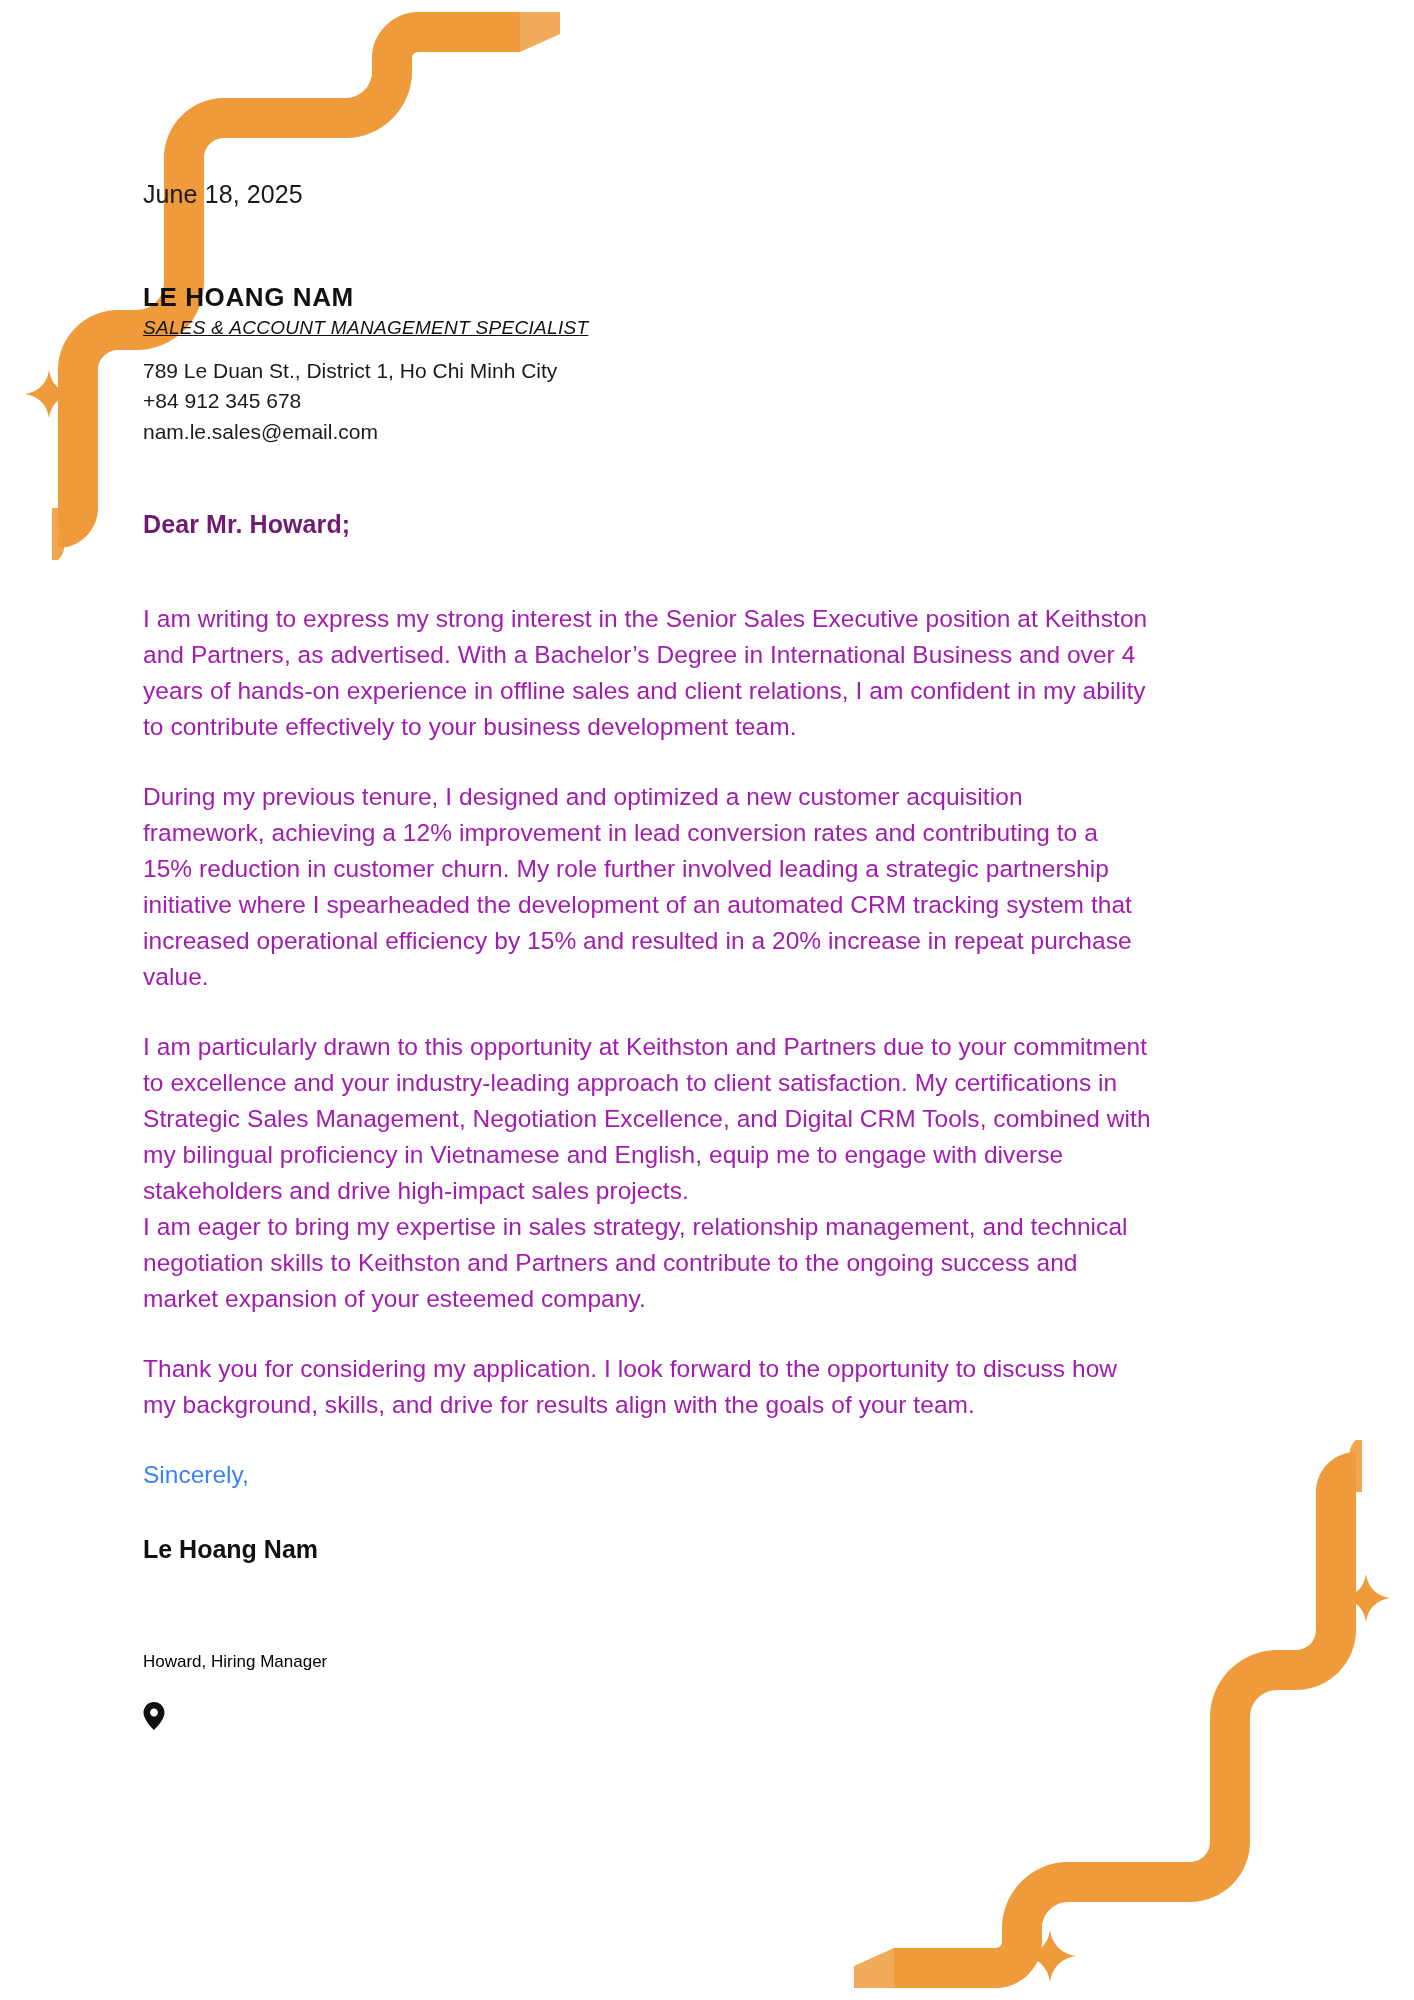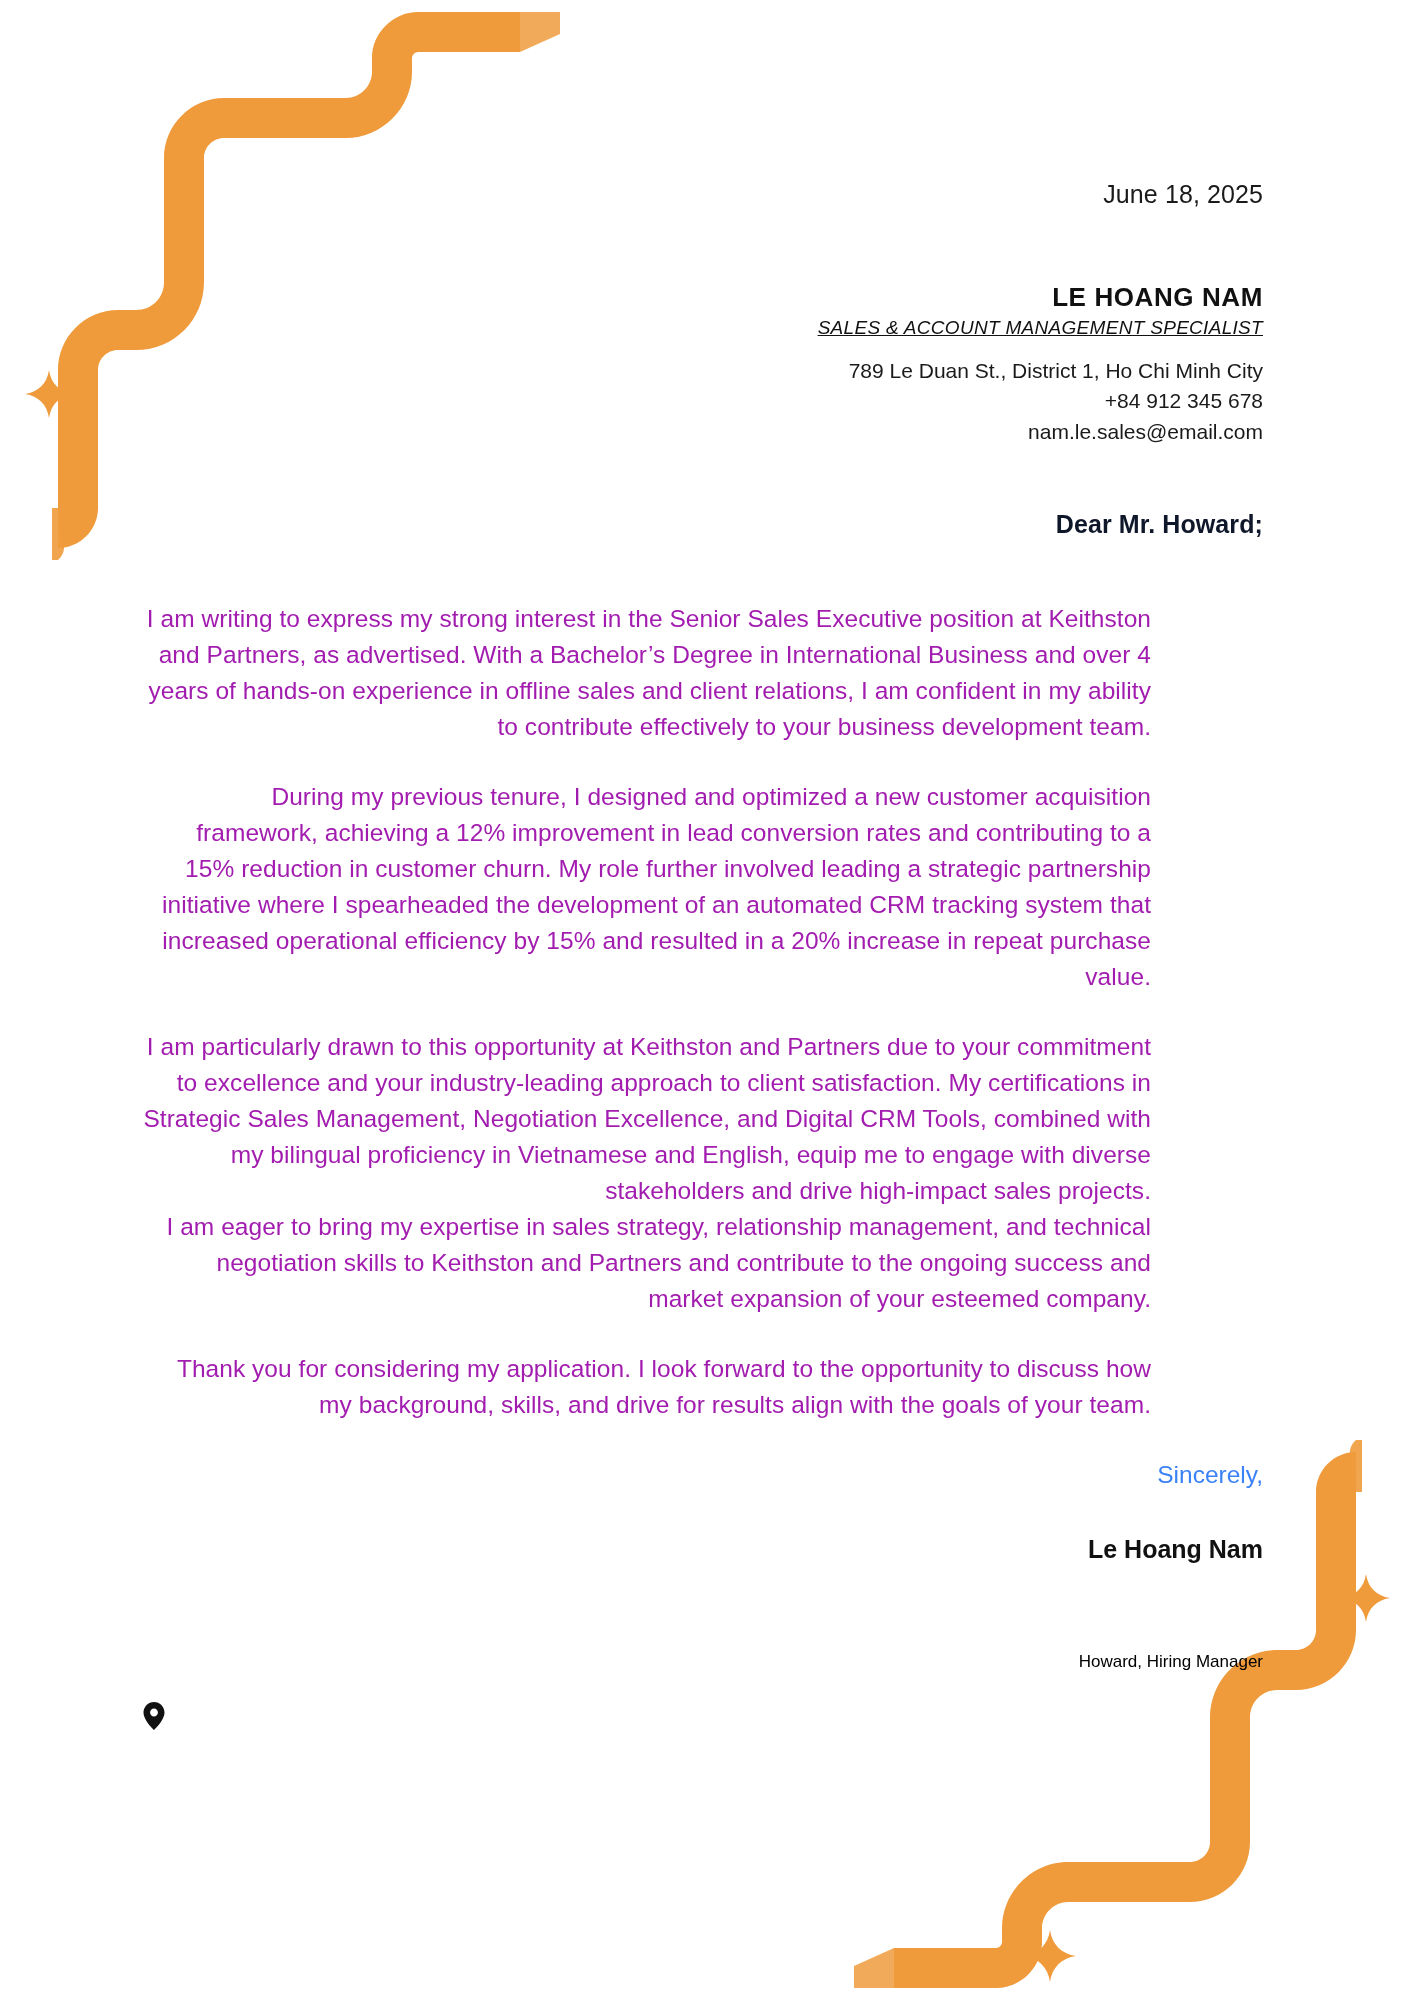--- a/index.html
+++ b/index.html
@@ -27,21 +27,20 @@
   }
   .ornament-tl { top: 0; left: 0; width: 560px; height: 560px; }
   .ornament-br { bottom: 0; right: 0; width: 560px; height: 560px; }
 
   
   .content {
     position: absolute;
     left: 143px;
     top: 0;
     width: 1120px;
-    text-align: right;
   }
 
   .date {
     font-size: 25px;
     color: #1a1a1a;
     letter-spacing: 0.1px;
     margin-top: 180px;
   }
 
   .sender-block {
@@ -68,21 +67,21 @@
     font-size: 21px;
     color: #1a1a1a;
     line-height: 1.44;
   }
   .sender-contact div { white-space: nowrap; }
 
   .salutation {
     margin-top: 63px;
     font-size: 25px;
     font-weight: bold;
-    color: #0f172a;
+    color: #701a75;
     letter-spacing: 0.1px;
   }
 
   .body-copy {
     margin-top: 62px;
   }
   .para {
     font-size: 24.5px;
     color: #a21caf;
     line-height: 1.47;

